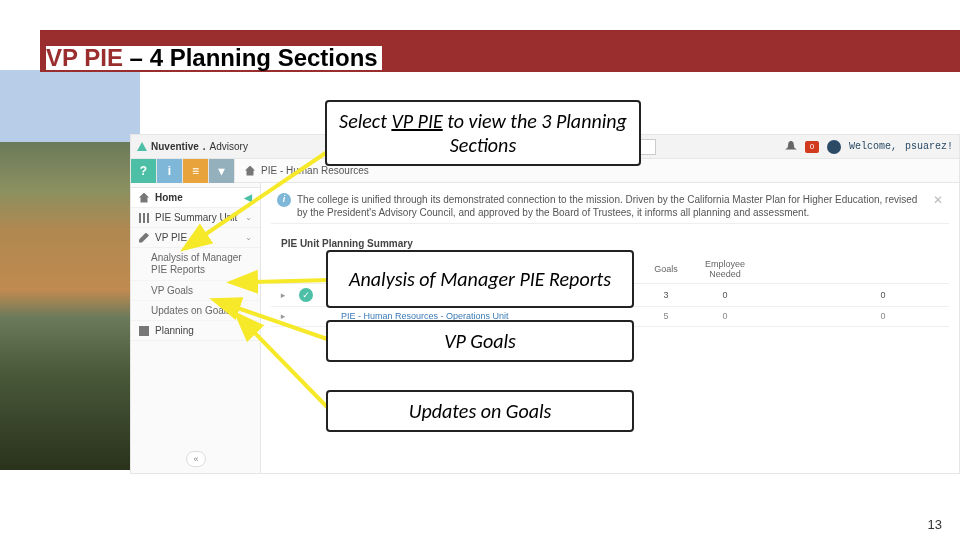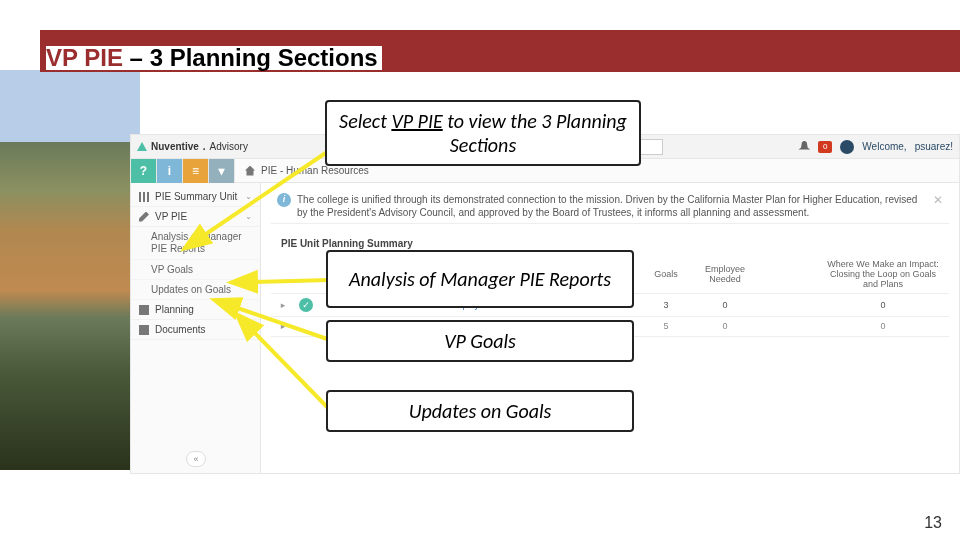--- a/index.html
+++ b/index.html
@@ -95,20 +95,21 @@
     background: #d13a1f;
     color: #fff;
     font-size: 8px;
     align-items: center; justify-content: center;
     border-radius: 2px;
     padding: 0 2px;
   }
   .user {
     display: flex; align-items: center; gap: 4px;
     color: #2a4a66;
+    font-family: Liberation Mono, monospace;
   }
   .avatar { width: 14px; height: 14px; border-radius: 50%; background: #2a4a66; }
   .secondbar {
     height: 24px;
     background: #fbfbfb;
     border-bottom: 1px solid #e6e6e6;
     display: flex;
   }
   .iconbtn {
     width: 26px; height: 24px;
@@ -227,32 +228,32 @@
     text-align: center;
     z-index: 60;
     padding: 4px 10px;
     line-height: 1.2;
   }
   .callout .u { text-decoration: underline; font-style: italic; }
   svg.arrows { position: absolute; inset: 0; width: 960px; height: 540px; z-index: 50; pointer-events: none; }
   .pagenum {
     position: absolute;
     right: 18px; bottom: 8px;
-    font-size: 16px;
+    font-size: 13px;
     color: #333;
   }
 </style>
 </head>
 <body>
 
 <div class="slide-bg"></div>
 
 <div class="title-strip"></div>
 <div class="title-text">
-  <span class="accent">VP PIE</span><span> – </span><span>3 Planning Sections</span>
+  <span class="accent">VP PIE</span><span> – </span><span>4 Planning Sections</span>
 </div>
 
 <div class="screenshot">
   <div class="topbar">
     <div class="logo">
       <span class="tri"></span>
       <span>Nuventive</span>.
       <span style="font-weight:400">Advisory</span>
     </div>
     <div class="select-ph"></div>
@@ -272,59 +273,59 @@
     <div class="iconbtn ib-i">i</div>
     <div class="iconbtn ib-m">≡</div>
     <div class="iconbtn ib-f">▾</div>
     <div class="crumb">
       <span class="homeico"></span>
       <span>PIE - Human Resources</span>
     </div>
   </div>
   <div class="body">
     <div class="sidebar">
+      <div class="navitem home-row">
+        <span class="homeico"></span>
+        <span>Home</span>
+        <span style="margin-left:auto;color:#4cbfa6;">◀</span>
+      </div>
       <div class="navitem">
         <span class="ico" style="background:linear-gradient(90deg,#777 2px,transparent 2px,transparent 4px,#777 4px,#777 6px,transparent 6px,transparent 8px,#777 8px);"></span>
         <span>PIE Summary Unit</span>
         <span class="chev">⌄</span>
       </div>
       <div class="navitem">
         <span class="ico" style="clip-path:polygon(0 70%,70% 0,100% 30%,30% 100%,0 100%);"></span>
         <span>VP PIE</span>
         <span class="chev">⌄</span>
       </div>
       <div class="subitem" style="white-space:normal;line-height:1.2;">Analysis of Manager PIE Reports</div>
       <div class="subitem">VP Goals</div>
       <div class="subitem">Updates on Goals</div>
       <div class="navitem">
         <span class="ico"></span>
         <span>Planning</span>
         <span class="chev">⌄</span>
       </div>
-      <div class="navitem">
-        <span class="ico"></span>
-        <span>Documents</span>
-      </div>
       <div class="collapse">«</div>
     </div>
     <div class="content">
       <div class="info-banner">
         <span class="info-i">i</span>
         <span>The college is unified through its demonstrated connection to the mission. Driven by the California Master Plan for Higher Education, revised by the President's Advisory Council, and approved by the Board of Trustees, it informs all planning and assessment.</span>
         <span class="closex">✕</span>
       </div>
       <div class="unit-title">PIE Unit Planning Summary</div>
       <div class="table-head">
         <span></span>
           <span></span>
         <span>PIE Unit</span>
         <span class="center">Goals</span>
         <span class="center">Employee Needed</span>
         <span></span>
-        <span class="center">Where We Make an Impact: Closing the Loop on Goals and Plans</span>
       </div>
       <div class="table-row">
         <span class="arrowcol">▸</span>
         <span class="check">✓</span>
         <span class="unitlink">PIE - Human Resources &amp; Employee Services Unit</span>
         <span class="center">3</span>
         <span class="center">0</span>
         <span></span>
         <span class="center">0</span>
       </div>

